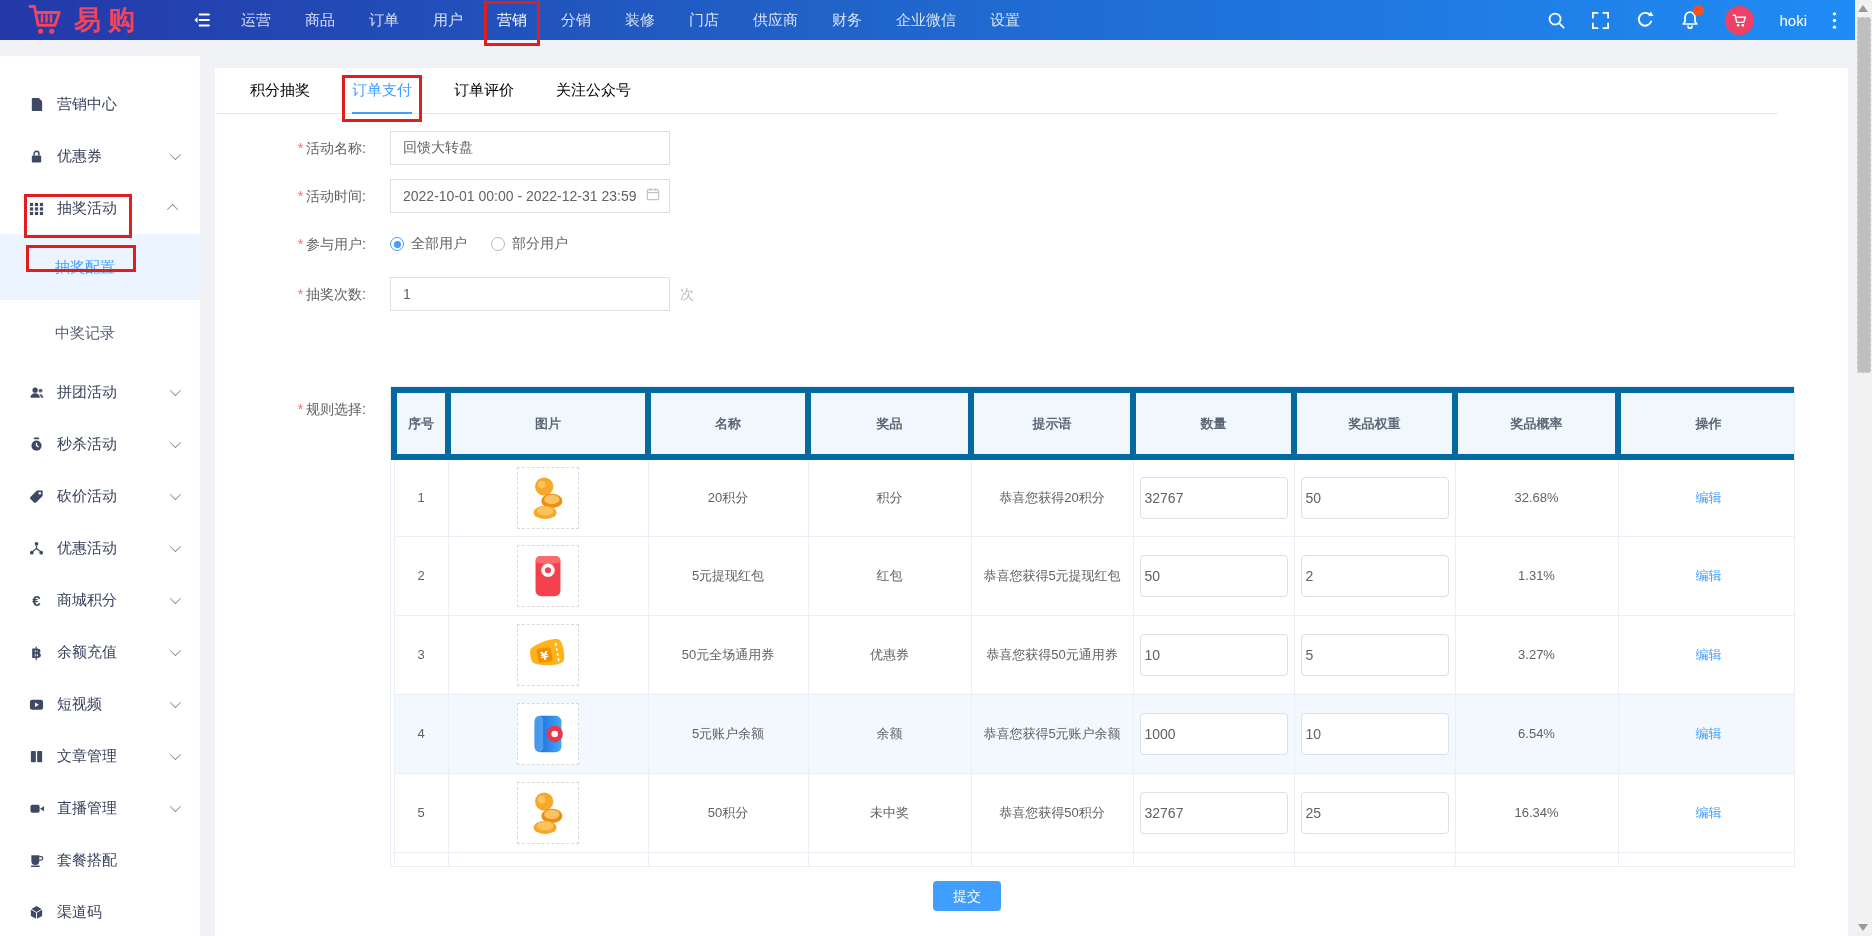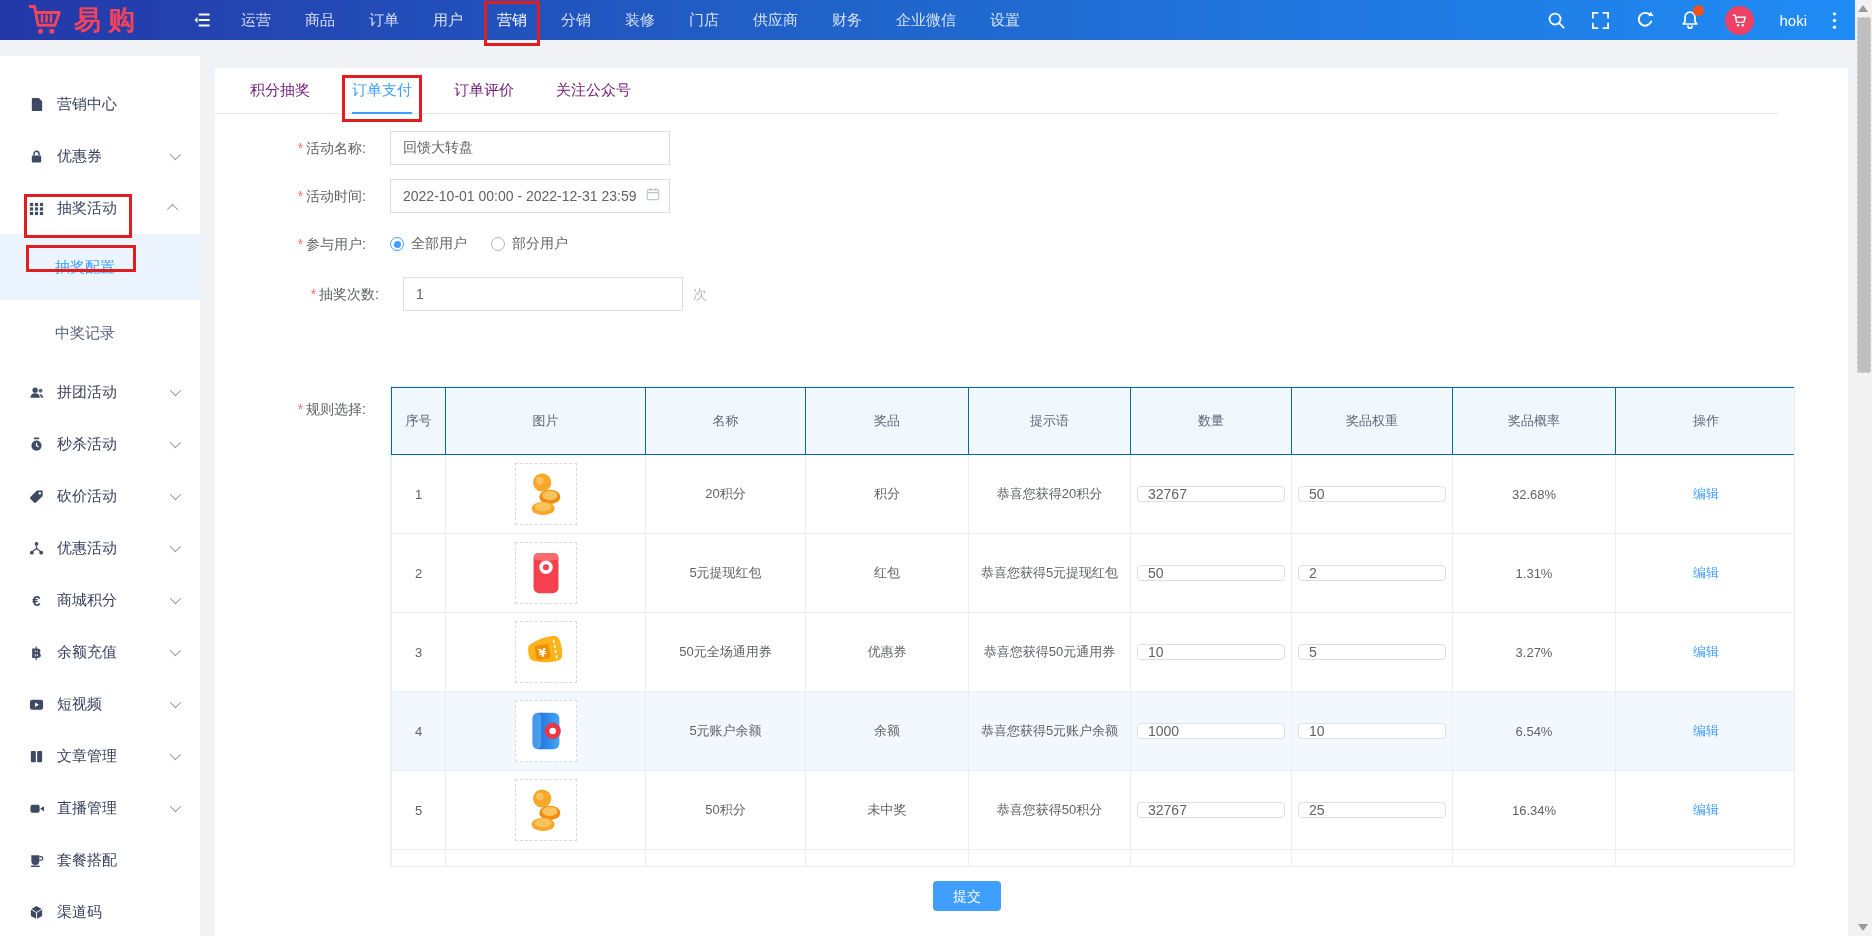--- a/index.html
+++ b/index.html
@@ -50,21 +50,21 @@
     border-bottom:1.6px solid #8d95a9; }
   .chev.down { transform:rotate(45deg) translateY(-2px); }
   .chev.up { transform:rotate(-135deg) translateY(-2px); }
 
   
   .main { position:absolute; left:200px; top:56px; width:1655px; height:880px; background:#f0f2f5; }
   .card { position:absolute; left:15px; top:12px; width:1633px; height:900px; background:#fff; }
 
   .tabs { display:flex; gap:42px; padding:12px 0 0 35px; border-bottom:1px solid #e4e7ed;
     width:calc(100% - 70px); margin-left:0; }
-  .tab { position:relative; font-size:15px; color:#701a75; padding-bottom:12px;
+  .tab { position:relative; font-size:15px; color:#000000; padding-bottom:12px;
     cursor:pointer; line-height:20px; white-space:nowrap; }
   .tab.active { color:#409eff; border-bottom:2px solid #409eff; margin-bottom:-1px; }
 
   
   .form { margin-top:17px; }
   .form-row { display:flex; align-items:center; margin-bottom:14px; }
   .form-row.top { align-items:flex-start; }
   .form-label { width:151px; text-align:right; margin-right:24px; font-size:14px;
     color:#606266; line-height:34px; white-space:nowrap; }
   .form-row.top .form-label { line-height:20px; padding-top:13px; }
@@ -81,29 +81,29 @@
   .rdot { width:14px; height:14px; border-radius:50%; border:1px solid #b2b6bf;
     background:#fff; position:relative; }
   .radio.checked .rdot { border-color:#409eff; }
   .radio.checked .rdot::after { content:""; position:absolute; left:2.5px; top:2.5px;
     width:7px; height:7px; border-radius:50%; background:#409eff; }
   .radio .rlabel { font-size:14px; color:#606266; }
 
   
   .table-wrap { width:1405px; height:481px; overflow:hidden; border:1px solid #ebeef5; }
   table.rules { width:1405px; border-collapse:collapse; table-layout:fixed; }
-  .rules th { background:#f0f7fd; height:67px; font-size:13px; font-weight:normal;
-    color:#5c6676; border:1px solid #0369a1; text-align:center; }
+  .rules th { background:#f0f7fd; height:67px; font-size:13px; font-weight:bold;
+    color:#5c6676; border:6px solid #0369a1; text-align:center; }
   .rules td { height:79px; font-size:13px; color:#606266; border:1px solid #ebeef5;
     text-align:center; background:#fff; }
   .rules tr.hl td { background:#f3f8fe; }
   .rules tr.sliver td { height:79px; }
   .edit-link { color:#409eff; cursor:pointer; font-size:13px; }
-  .t-input { width:148px; height:16px; border:1px solid #dcdfe6; border-radius:4px;
-    padding:0 10px; font-size:14px; color:#606266; text-align:left; outline:none;
+  .t-input { width:148px; height:42px; border:1px solid #dcdfe6; border-radius:4px;
+    padding:0 4px; font-size:14px; color:#606266; text-align:left; outline:none;
     font-family:"Liberation Sans","DejaVu Sans",sans-serif; background:#fff; }
   .thumb { width:62px; height:62px; border:1px dashed #d8dadf; margin:0 auto;
     display:flex; align-items:center; justify-content:center; background:#fff; }
 
   
   .submit-row { margin-top:8px; padding-left:718px; }
   .btn-primary { display:inline-block; min-width:66px; height:30px; line-height:30px;
     background:#409eff; color:#fff; font-size:14px; text-align:center; border:none;
     border-radius:4px; padding:0 20px; cursor:pointer;
     font-family:"Liberation Sans","DejaVu Sans",sans-serif; }
@@ -419,21 +419,21 @@
               <span class="rdot"></span>
               <span class="rlabel">全部用户</span>
             </span>
             <span class="radio">
               <span class="rdot"></span>
               <span class="rlabel">部分用户</span>
             </span>
           </div>
         </div>
 
-        <div class="form-row" style="margin-bottom:75px;padding-left:13px;">
+        <div class="form-row" style="margin-bottom:75px;">
           <div class="form-label"><span class="req">*</span><span>抽奖次数:</span></div>
           <input class="txt-input" type="text" value="1" style="">
           <span class="suffix">次</span>
         </div>
 
         <div class="form-row top">
           <div class="form-label"><span class="req">*</span><span>规则选择:</span></div>
 
           <div class="table-wrap">
             <table class="rules">

